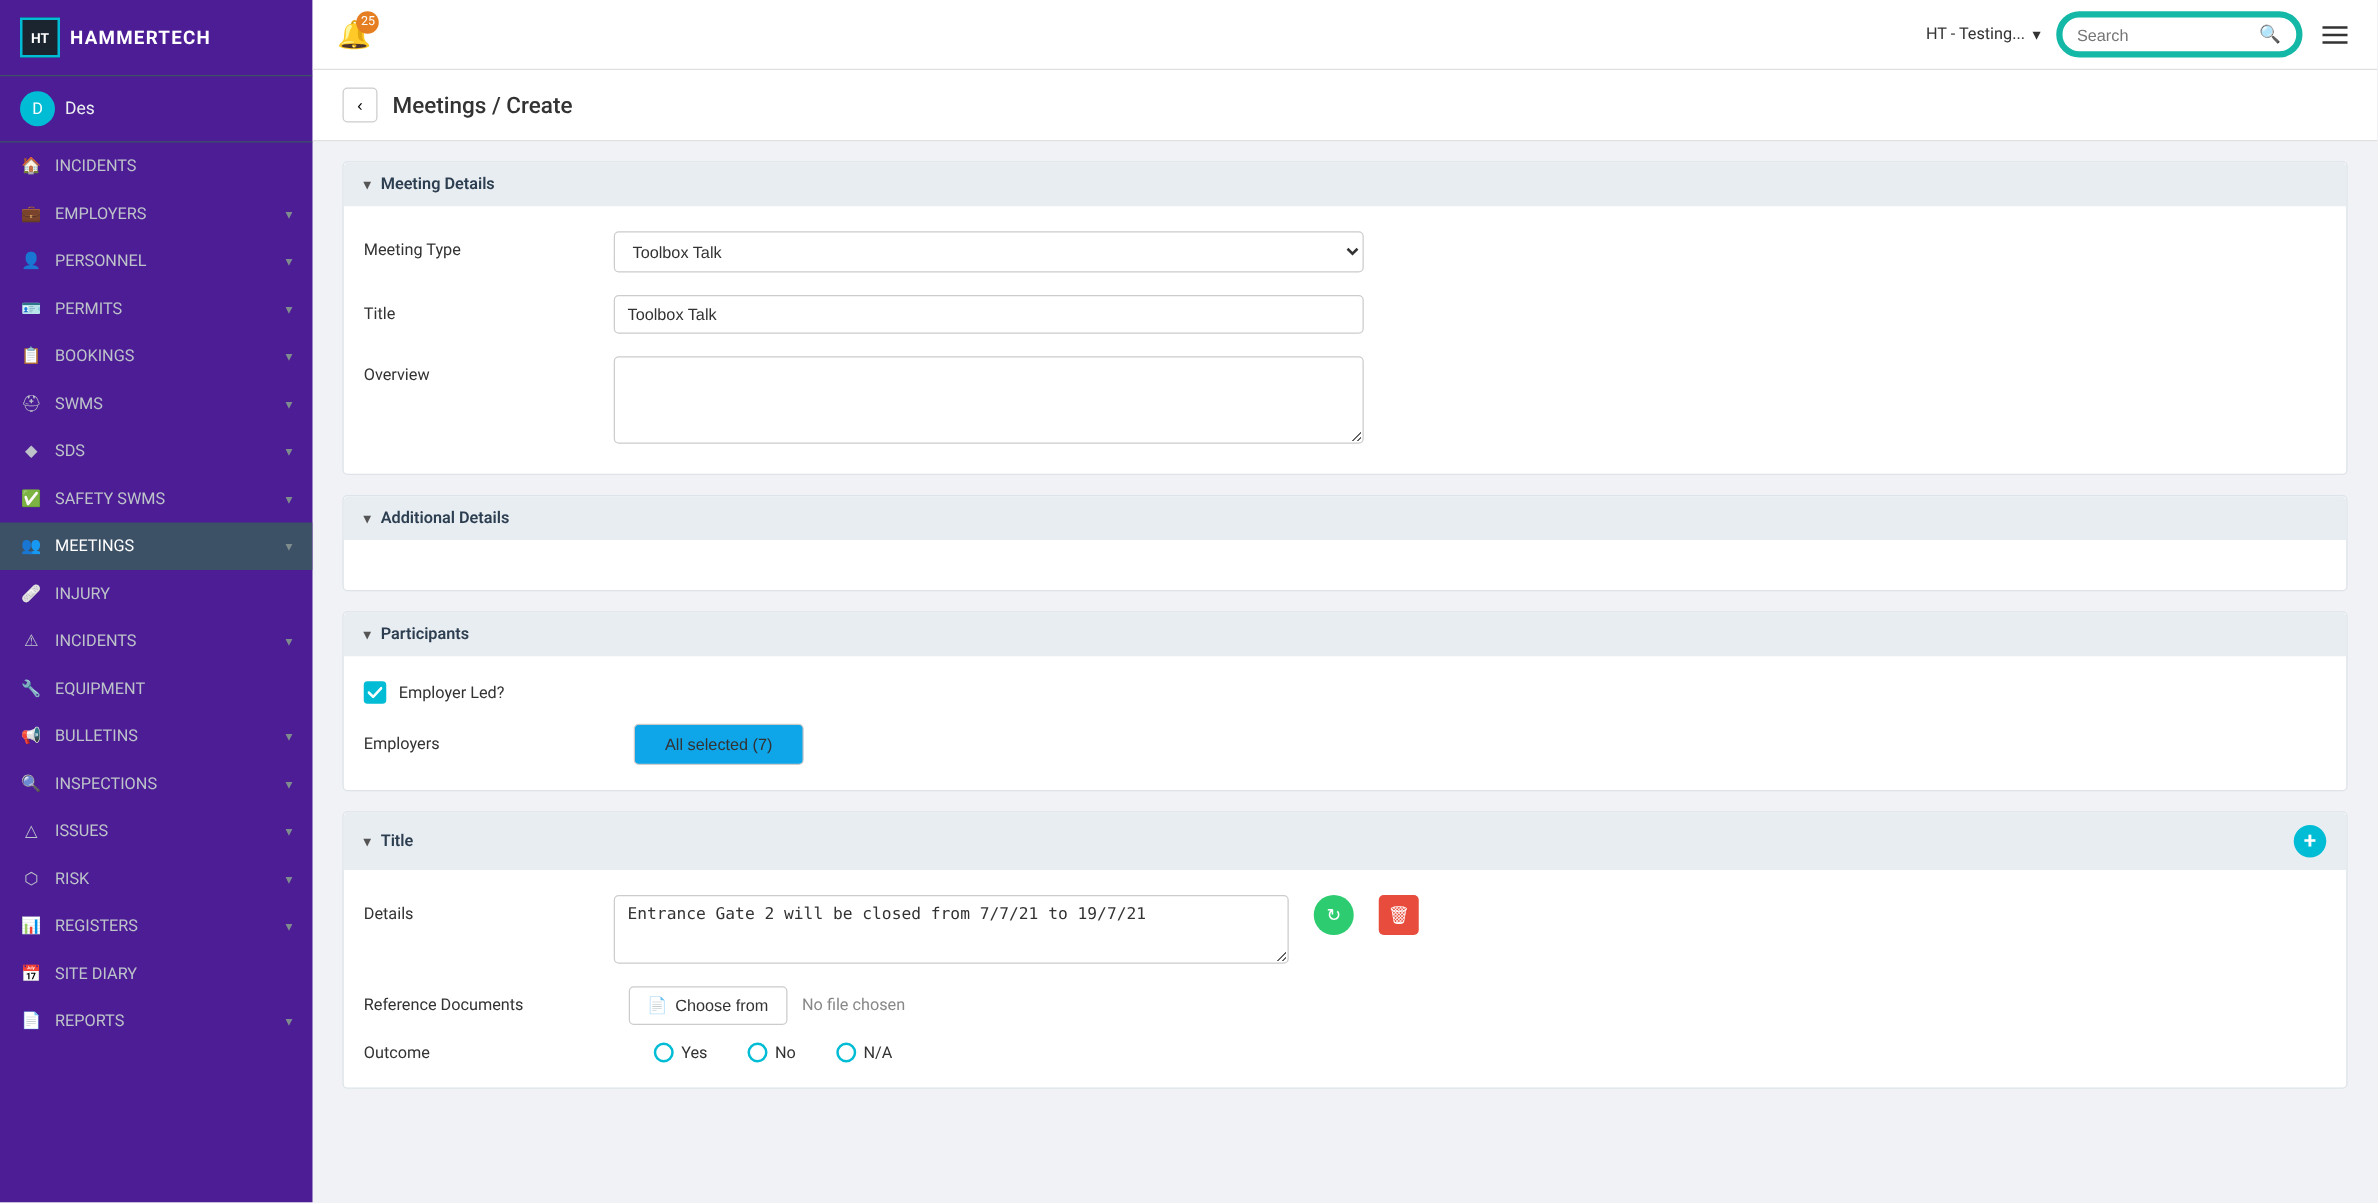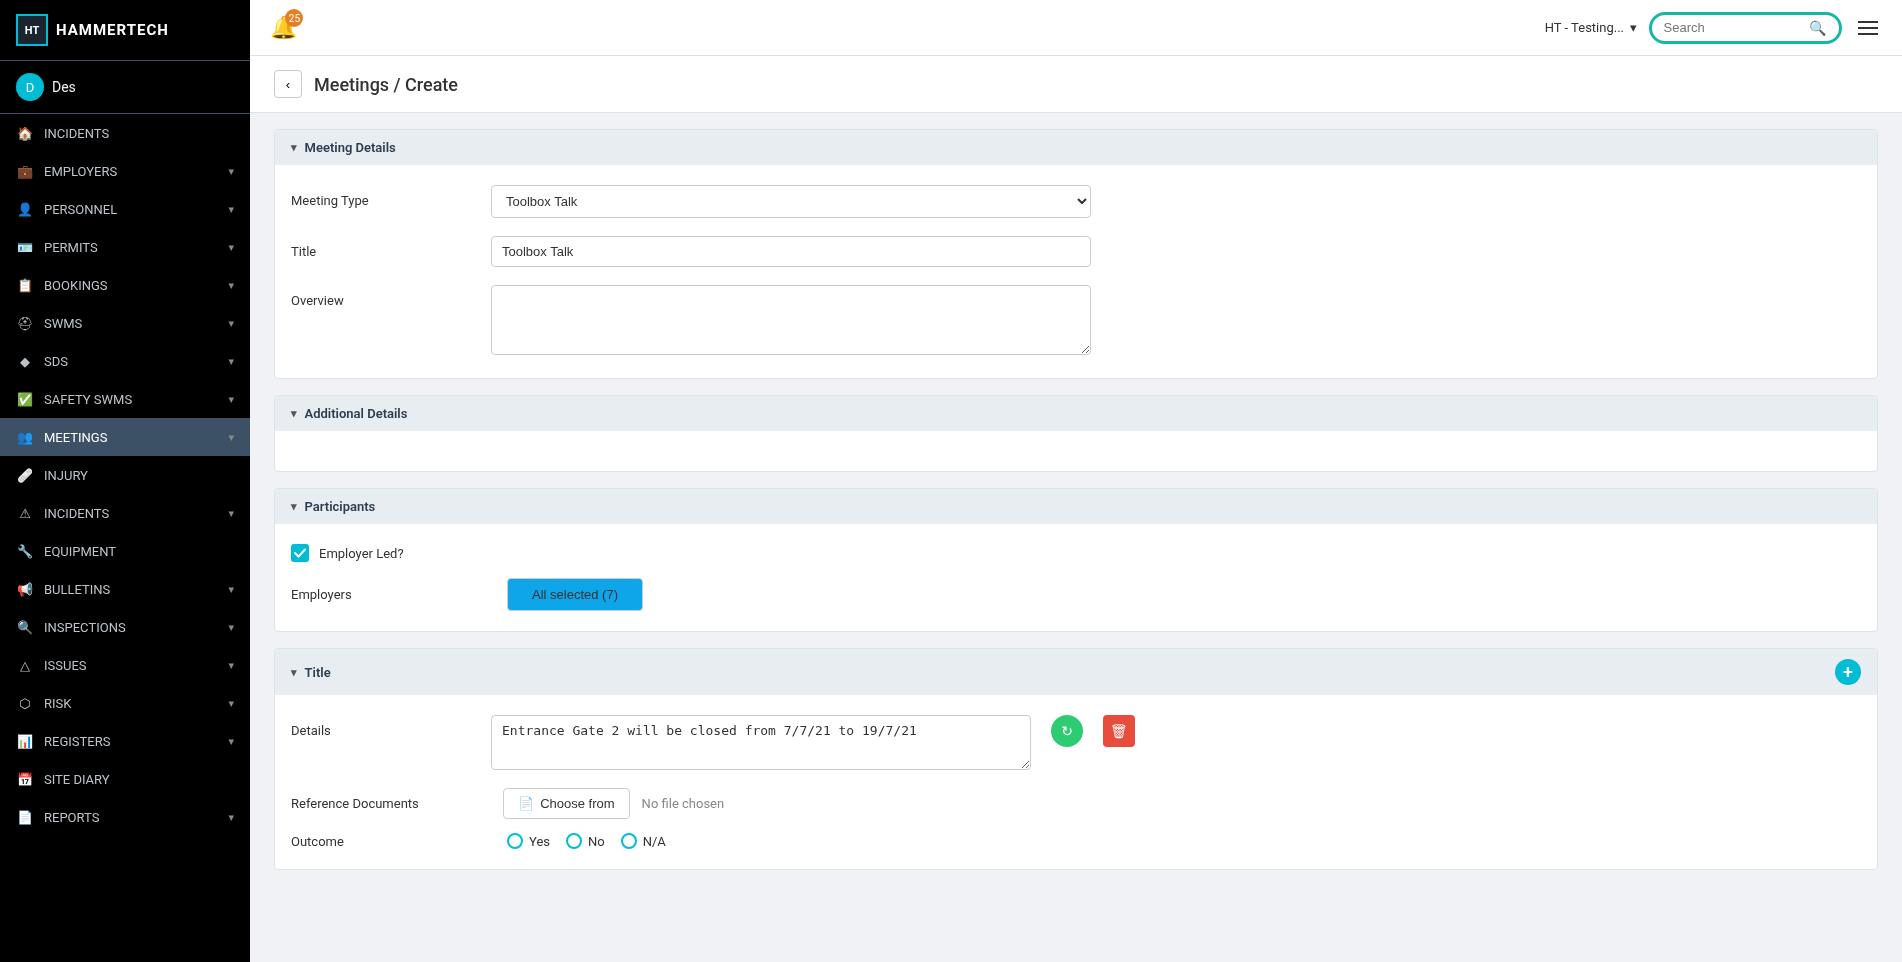--- a/index.html
+++ b/index.html
@@ -1,19 +1,19 @@
 <!DOCTYPE html>
 <html><head>
   <meta charset="utf-8">
   <style>
     * { box-sizing: border-box; margin: 0; padding: 0; }
     body { font-family: -apple-system, BlinkMacSystemFont, 'Segoe UI', Roboto, sans-serif; font-size: 14px; background: #f0f2f5; display: flex; height: 100vh; overflow: hidden; }
 
     
-    .sidebar { width: 250px; background: #000000; color: #ecf0f1; display: flex; flex-direction: column; flex-shrink: 0; overflow-y: auto; }
+    .sidebar { width: 250px; background: #4c1d95; color: #ecf0f1; display: flex; flex-direction: column; flex-shrink: 0; overflow-y: auto; }
     .sidebar-logo { display: flex; align-items: center; padding: 14px 16px; border-bottom: 1px solid #3d5166; }
     .sidebar-logo-icon { width: 32px; height: 32px; background: #1a252f; border: 2px solid #00bcd4; display: flex; align-items: center; justify-content: center; color: #fff; font-weight: bold; font-size: 11px; margin-right: 8px; }
     .sidebar-logo-text { color: #fff; font-weight: bold; font-size: 15px; letter-spacing: 1px; }
     .sidebar-user { display: flex; align-items: center; padding: 12px 16px; border-bottom: 1px solid #3d5166; }
     .sidebar-user-avatar { width: 28px; height: 28px; background: #00bcd4; border-radius: 50%; display: flex; align-items: center; justify-content: center; color: #fff; font-size: 13px; margin-right: 8px; }
     .sidebar-user-name { color: #ecf0f1; font-size: 14px; }
     .sidebar-nav { flex: 1; }
     .nav-item { display: flex; align-items: center; justify-content: space-between; padding: 10px 16px; color: #bdc3c9; cursor: pointer; transition: background 0.15s; font-size: 13px; }
     .nav-item.active { background: #3d5166; color: #fff; }
     .nav-item-left { display: flex; align-items: center; gap: 10px; }
@@ -21,21 +21,21 @@
     .nav-chevron { font-size: 11px; color: #7f8c8d; }
 
     
     .main-container { flex: 1; display: flex; flex-direction: column; overflow: hidden; }
     .topbar { height: 56px; background: #fff; display: flex; align-items: center; justify-content: space-between; padding: 0 20px; border-bottom: 1px solid #e0e0e0; flex-shrink: 0; }
     .topbar-left { display: flex; align-items: center; gap: 16px; }
     .notif-btn { position: relative; cursor: pointer; }
     .notif-badge { position: absolute; top: -6px; right: -6px; background: #e67e22; color: #fff; font-size: 10px; border-radius: 50%; width: 18px; height: 18px; display: flex; align-items: center; justify-content: center; }
     .topbar-right { display: flex; align-items: center; gap: 12px; margin-left: 48px; }
     .workspace-selector { display: flex; align-items: center; gap: 6px; cursor: pointer; font-size: 13px; color: #333; }
-    .search-box { display: flex; align-items: flex-start; border: 3px solid #14b8a6; border-radius: 20px; padding: 5px 12px; gap: 6px; }
+    .search-box { display: flex; align-items: flex-end; border: 5px solid #14b8a6; border-radius: 20px; padding: 5px 12px; gap: 6px; }
     .search-box input { border: none; outline: none; font-size: 13px; width: 140px; }
     .menu-btn { cursor: pointer; display: flex; flex-direction: column; gap: 4px; padding: 4px; }
     .menu-btn span { display: block; width: 20px; height: 2px; background: #333; }
 
     
     .content { flex: 1; overflow-y: auto; padding: 0; }
     .page-header { background: #fff; padding: 14px 24px; display: flex; align-items: center; gap: 12px; border-bottom: 1px solid #e0e0e0; }
     .back-btn { width: 28px; height: 28px; border: 1px solid #ccc; border-radius: 4px; display: flex; align-items: center; justify-content: center; cursor: pointer; background: #fff; }
     .page-title { font-size: 18px; font-weight: 500; color: #333; }
 
@@ -68,21 +68,21 @@
     .add-btn { width: 26px; height: 26px; background: #00bcd4; border-radius: 50%; display: flex; align-items: center; justify-content: center; color: #fff; font-size: 18px; cursor: pointer; line-height: 1; }
     .detail-textarea { flex: 1; max-width: 540px; padding: 7px 10px; border: 1px solid #ccc; border-radius: 4px; font-size: 13px; color: #333; resize: vertical; min-height: 55px; outline: none; }
     .icon-btn-green { width: 32px; height: 32px; border-radius: 50%; background: #2ecc71; display: flex; align-items: center; justify-content: center; cursor: pointer; color: #fff; font-size: 14px; border: none; }
     .icon-btn-red { width: 32px; height: 32px; border-radius: 4px; background: #e74c3c; display: flex; align-items: center; justify-content: center; cursor: pointer; color: #fff; font-size: 14px; border: none; }
 
     .file-row { display: flex; align-items: center; gap: 12px; margin-bottom: 14px; }
     .ref-label { width: 200px; flex-shrink: 0; font-size: 13px; color: #333; }
     .choose-file-btn { display: flex; align-items: center; gap: 6px; border: 1px solid #ccc; border-radius: 4px; padding: 7px 14px; background: #fff; font-size: 13px; cursor: pointer; color: #333; }
     .no-file-text { font-size: 13px; color: #888; }
 
-    .outcome-row { display: flex; align-items: center; gap: 16px; margin-top: 4px; }
+    .outcome-row { display: flex; align-items: center; gap: 32px; margin-top: 4px; }
     .outcome-label { width: 200px; flex-shrink: 0; font-size: 13px; color: #333; }
     .radio-option { display: flex; align-items: center; gap: 6px; font-size: 13px; color: #333; }
     .radio-circle { width: 16px; height: 16px; border: 2px solid #00bcd4; border-radius: 50%; display: inline-block; }
 
     .bell-icon { font-size: 22px; color: #555; }
   </style>
 </head>
 <body>
 
 <div class="sidebar">

